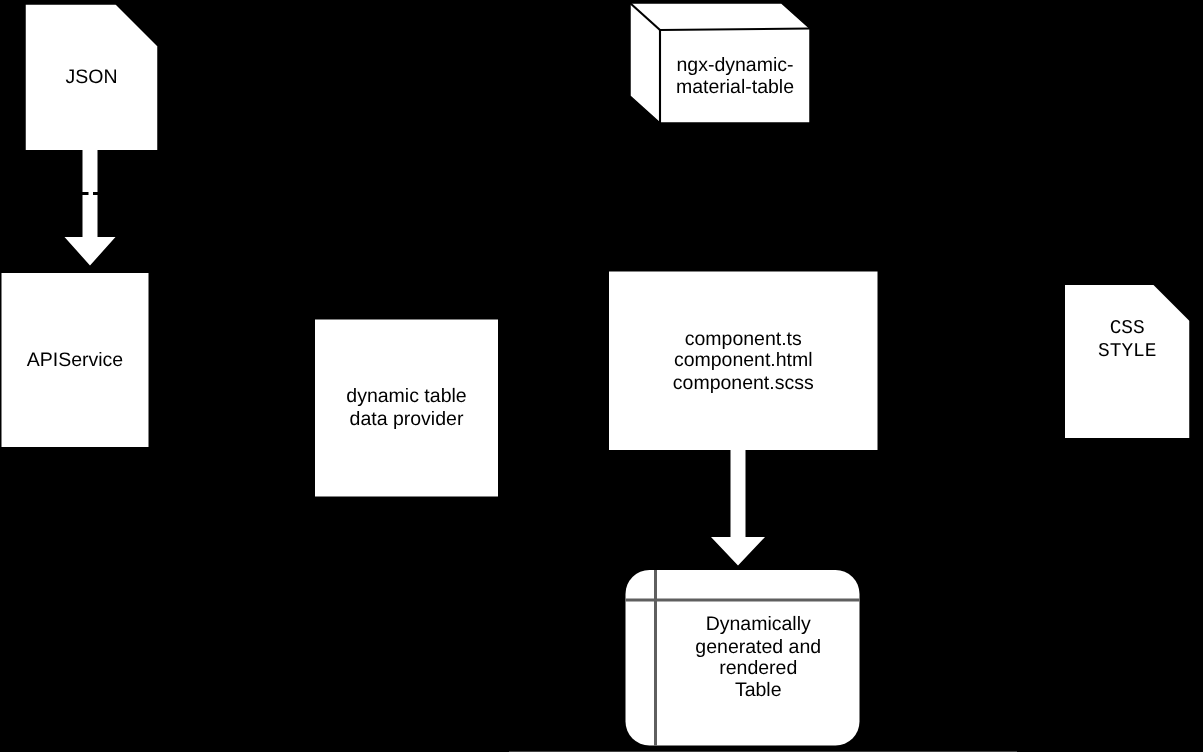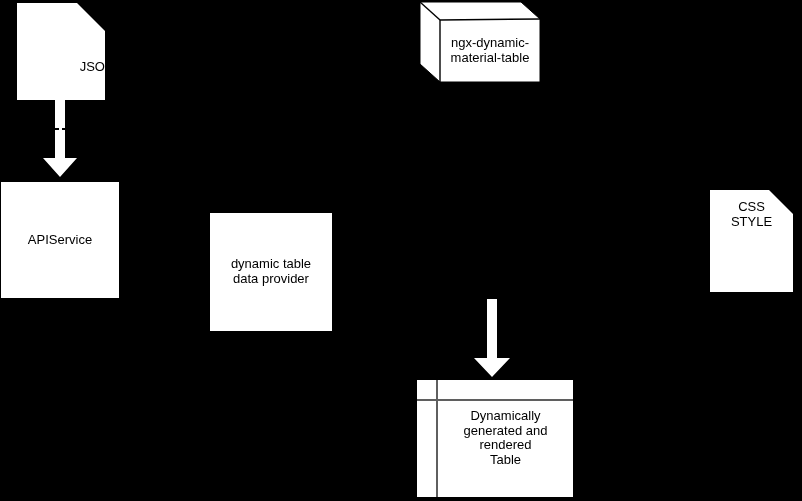--- a/index.html
+++ b/index.html
@@ -30,21 +30,21 @@
   .doc-label {
     position: absolute;
     display: flex;
     align-items: center;
     justify-content: center;
   }
   .cube-hull { fill: var(--shape-fill, #fff); stroke: var(--text-color, #000); stroke-width: 1; }
   .cube-edge { stroke: var(--text-color, #000); stroke-width: 1.4; fill: none; }
   .arrow-poly { fill: var(--arrow-fill, #fff); stroke: none; }
   .edge-dash { stroke: var(--arrow-dash-color, #000); stroke-width: 2; }
-  .table-node { position: absolute; background: var(--shape-fill, #fff); }
+  .table-node { position: absolute; background: var(--shape-fill, #fff); border-radius: 16px; }
   .table-divider-h {
     position: absolute; left: 0; right: 0; top: 19px; height: 2px;
     background: var(--table-grid-color, #5f5f5f);
   }
   .table-divider-v {
     position: absolute; top: 0; bottom: 0; left: 19px; width: 2px;
     background: var(--table-grid-color, #5f5f5f);
   }
   .table-body {
     position: absolute; left: 21px; top: 21px; right: 0; bottom: 0;
@@ -53,57 +53,62 @@
   }
 </style>
 </head>
 <body>
 
 <div class="stage">
 
   <svg class="shape-svg doc-shape" style="left:17px; top:3px;" width="88" height="97" viewBox="0 0 88 97">
     <polygon points="0,0 60,0 88,28 88,97 0,97"></polygon>
   </svg>
-  <div class="doc-label node-label" style="left:17px; top:19px; width:88px; height:97px;margin-left:36px;">JSON</div>
+  <div class="doc-label node-label" style="left:17px; top:3px; width:88px; height:97px;">JSON</div>
 
   <svg class="shape-svg" style="left:40px; top:98px;" width="40" height="80" viewBox="0 0 40 80">
     <polygon class="arrow-poly" points="15,0 25,0 25,60 37,60 20,79 3,60 15,60"></polygon>
     <g>
       <line class="edge-dash" x1="14" y1="31" x2="19" y2="31"></line>
       <line class="edge-dash" x1="22" y1="31" x2="27" y2="31"></line>
     </g>
   </svg>
 
-  <div class="rect-node" style="left:1px; top:182px; width:118px; height:116px;">
+  <div class="rect-node" style="left:1px; top:182px; width:98px; height:116px;">
     <div class="node-label">APIService</div>
   </div>
 
   <div class="rect-node" style="left:210px; top:181px; width:122px; height:118px;margin-top:32px;">
     <div class="node-label">dynamic table
 data provider</div>
   </div>
 
   <svg class="shape-svg" style="left:419px; top:1px;" width="123" height="82" viewBox="0 0 123 82">
     <polygon class="cube-hull" points="1,1 102,1 121,18 121,81 21,81 1,63"></polygon>
     <line class="cube-edge" x1="1" y1="1" x2="21" y2="19"></line>
     <line class="cube-edge" x1="21" y1="19" x2="21" y2="81"></line>
     <line class="cube-edge" x1="21" y1="19" x2="121" y2="18"></line>
   </svg>
   <div class="doc-label node-label" style="left:440px; top:20px; width:100px; height:62px;border-radius:14px;">ngx-dynamic-
 material-table</div>
 
+  <div class="rect-node" style="left:406px; top:181px; width:179px; height:119px;">
+    <div class="node-label">component.ts
+component.html
+component.scss</div>
+  </div>
 
   <svg class="shape-svg" style="left:472px; top:299px;" width="40" height="79" viewBox="0 0 40 79">
     <polygon class="arrow-poly" points="15,0 25,0 25,59 38,59 20,78 2,59 15,59"></polygon>
   </svg>
 
   <svg class="shape-svg doc-shape" style="left:710px; top:190px;" width="83" height="102" viewBox="0 0 83 102">
     <polygon points="0,0 59,0 83,24 83,102 0,102"></polygon>
   </svg>
-  <div class="doc-label node-label" style="left:710px; top:178px; width:83px; height:74px;">CSS
+  <div class="doc-label node-label" style="left:710px; top:190px; width:83px; height:74px;font-family:Liberation Mono, monospace;">CSS
 STYLE</div>
 
   <div class="table-node" style="left:417px; top:380px; width:156px; height:117px;">
     <div class="table-divider-v"></div>
     <div class="table-divider-h"></div>
     <div class="table-body">
       <div class="node-label">Dynamically
 generated and
 rendered
 Table</div>

